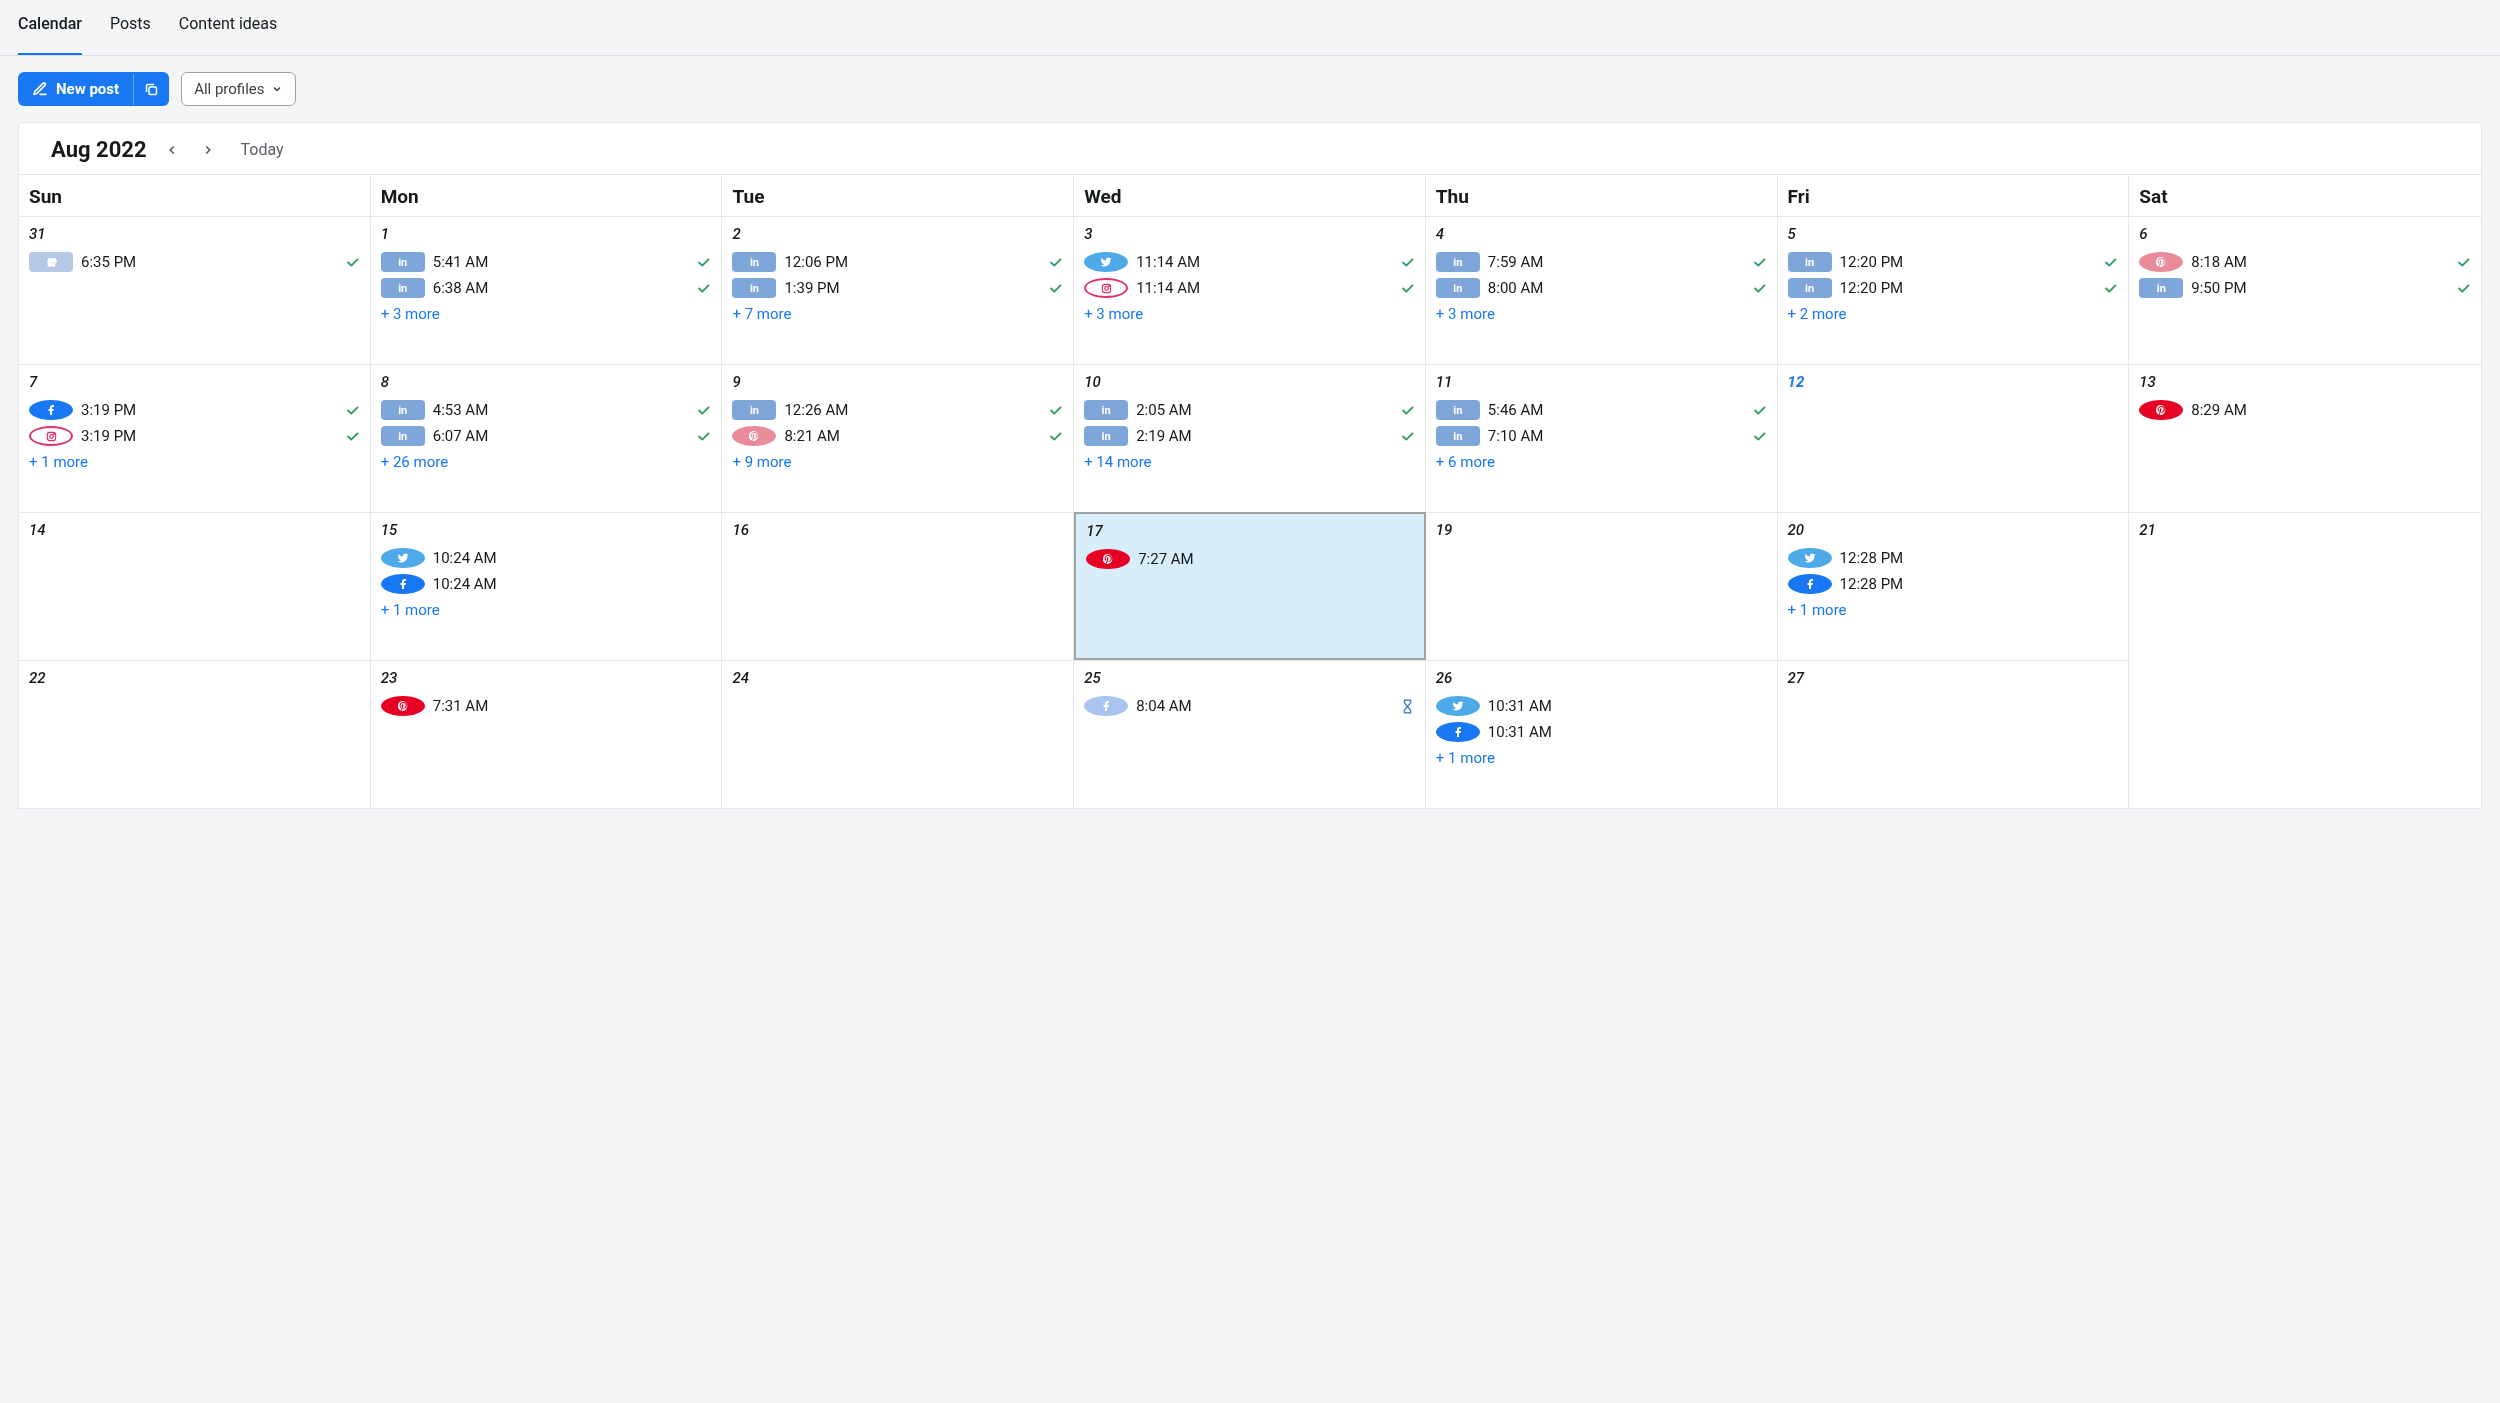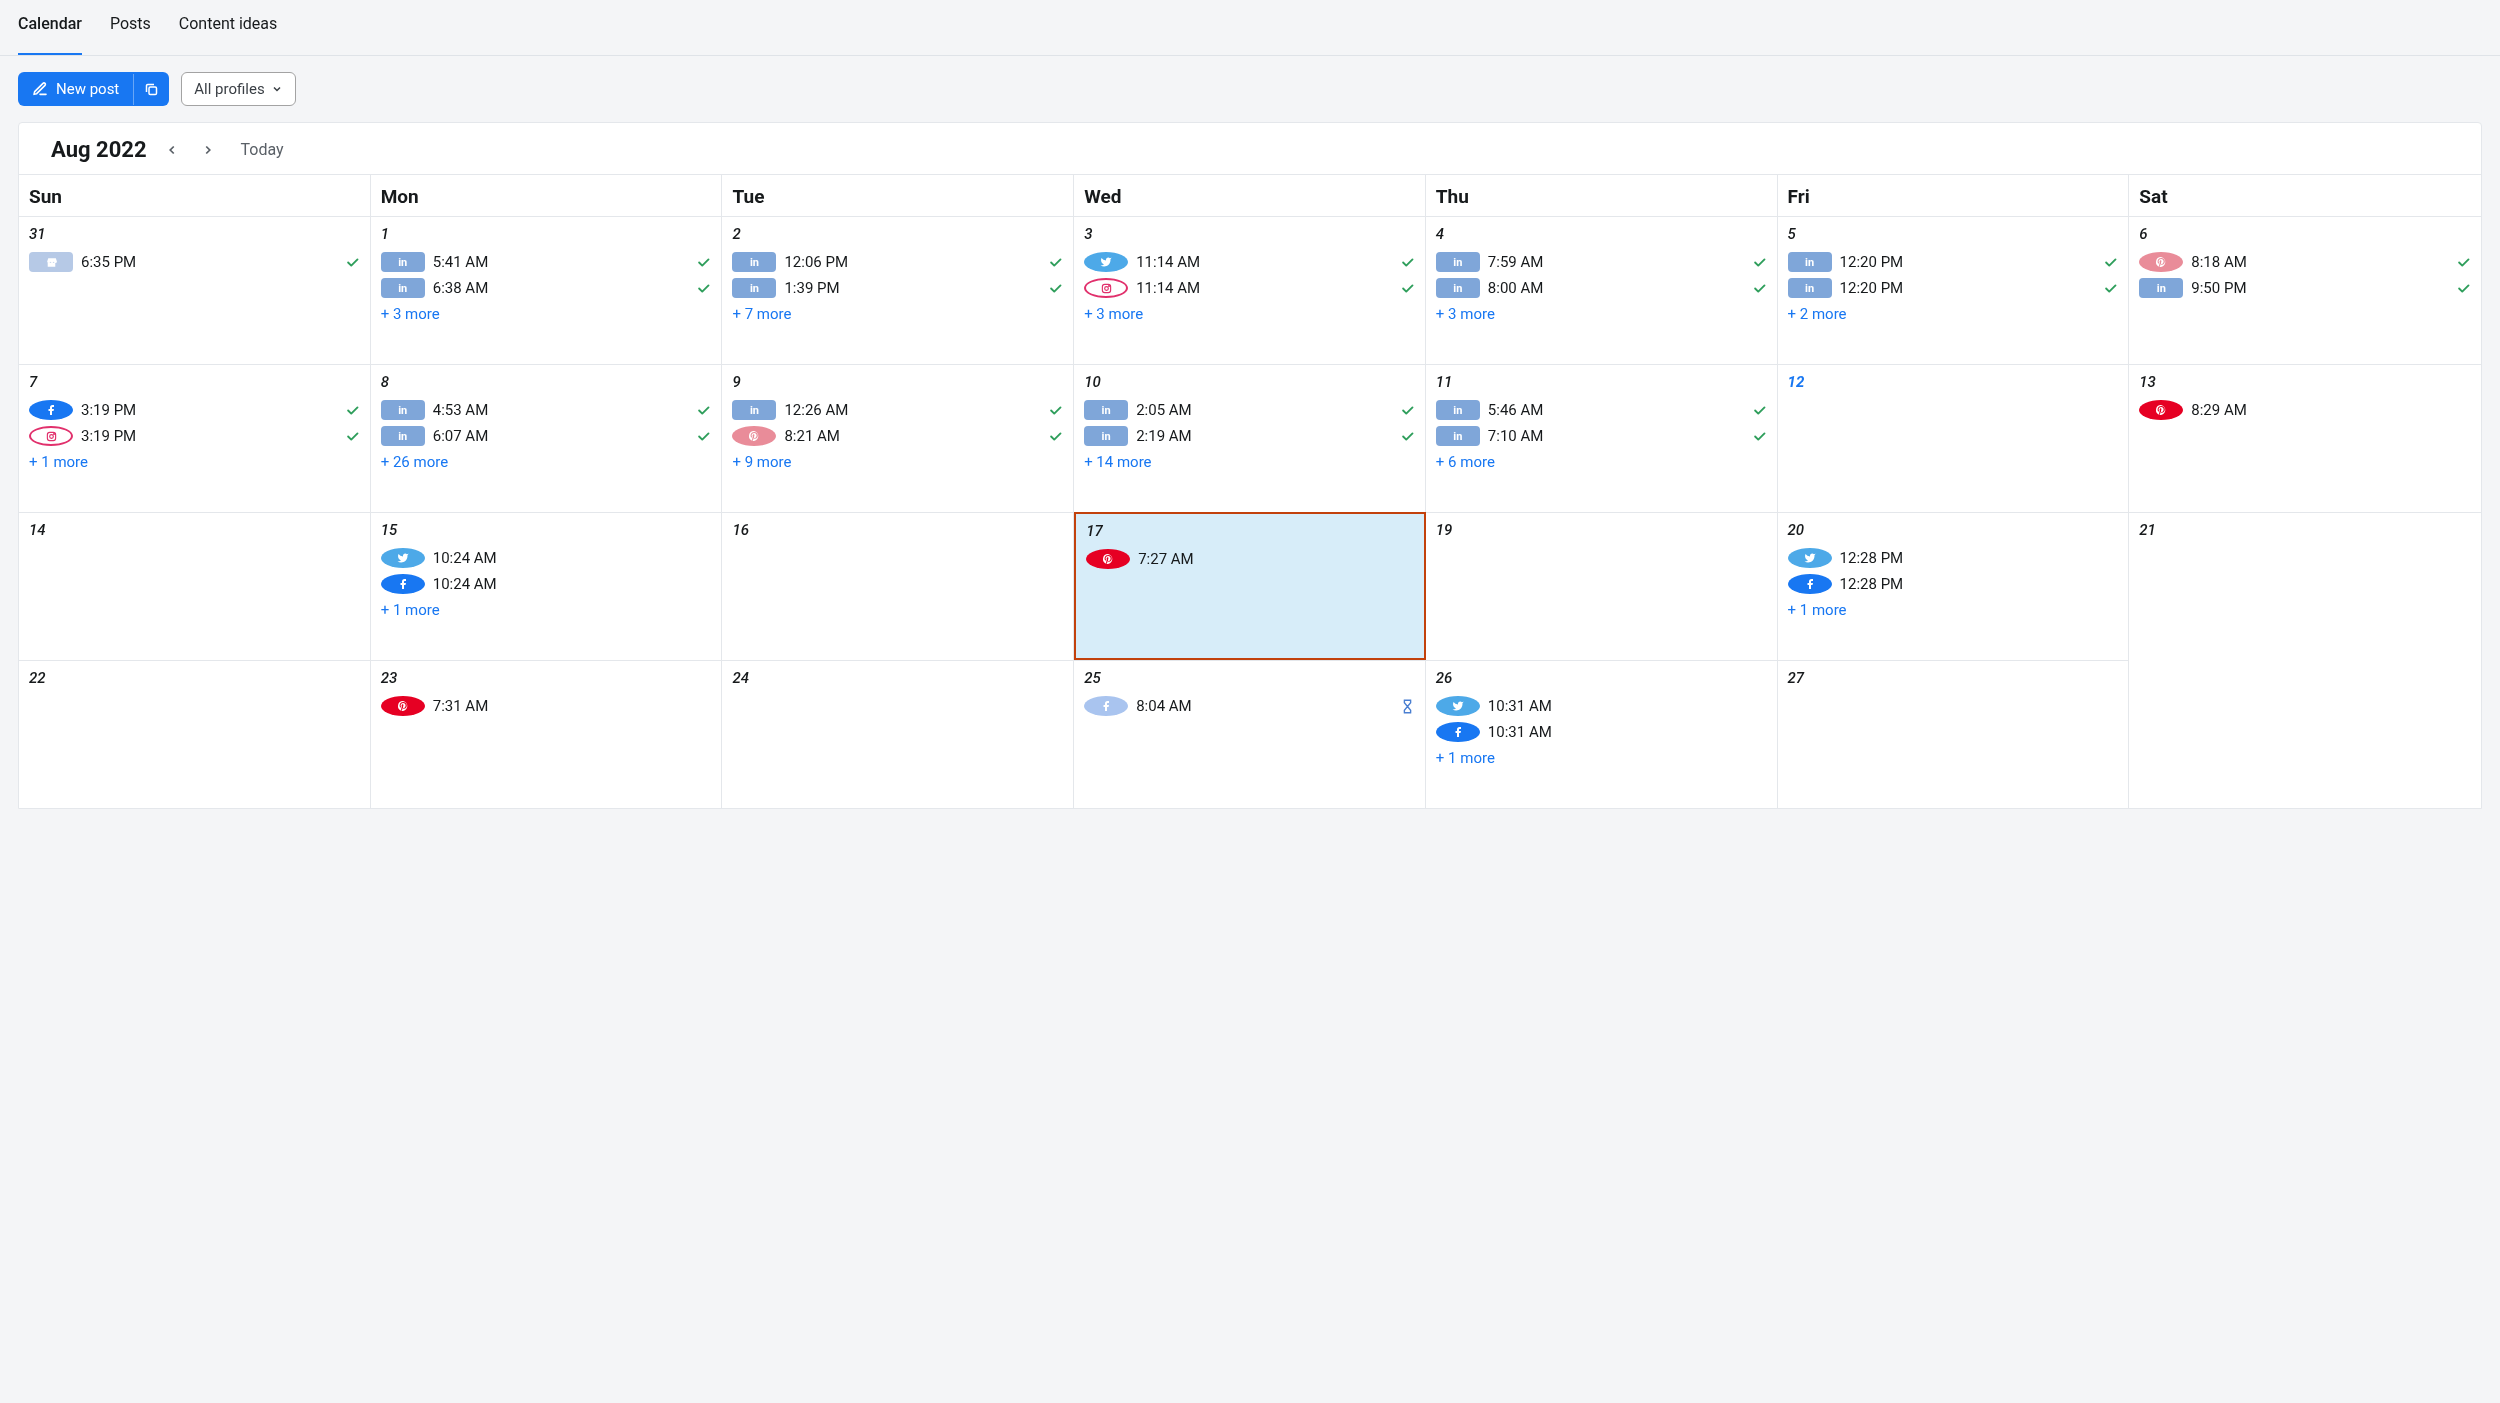--- a/index.html
+++ b/index.html
@@ -2,35 +2,35 @@
 <html><head>
 <meta charset="utf-8">
 <style>
 * { box-sizing: border-box; margin: 0; padding: 0; }
 body { font-family: -apple-system, BlinkMacSystemFont, "Segoe UI", Roboto, sans-serif; background: #f4f5f7; color: #171a1c; }
 .topbar { display: flex; gap: 28px; padding: 14px 18px 0; border-bottom: 1px solid #dfe3e8; }
 .tab { font-size: 16px; padding-bottom: 20px; cursor: pointer; color: #171a1c; border-bottom: 2px solid transparent; }
 .tab.active { border-bottom: 2px solid #1877f2; font-weight: 500; }
 .toolbar { display: flex; gap: 12px; padding: 16px 18px; align-items: center; }
 .new-post { display: flex; align-items: center; background: #1877f2; border-radius: 6px; overflow: hidden; }
-.new-post-main { display: flex; align-items: center; gap: 8px; padding: 8px 14px; color: #fff; font-weight: 400; font-size: 15px; cursor: pointer; }
+.new-post-main { display: flex; align-items: center; gap: 8px; padding: 8px 14px; color: #fff; font-weight: 700; font-size: 15px; cursor: pointer; }
 .new-post-split { padding: 8px 10px; border-left: 1px solid rgba(255,255,255,.35); cursor: pointer; }
 .profiles { display: flex; align-items: center; gap: 6px; background: #fff; border: 1px solid #a3a3a3; border-radius: 6px; padding: 7px 12px; font-size: 15px; color: #3a3f45; cursor: pointer; }
 .cal { background: #fff; margin: 0 18px; border: 1px solid #e4e7eb; border-radius: 4px 4px 0 0; }
 .cal-head { display: flex; align-items: center; gap: 14px; padding: 14px 12px 12px; }
 .month { font-size: 22px; font-weight: 700; margin-left: 20px; }
 .navbtn { width: 22px; height: 22px; display: flex; align-items: center; justify-content: center; cursor: pointer; color: #5a6067; }
 .today-btn { color: #5a6067; font-size: 16px; cursor: pointer; margin-left: 8px; }
 .dow { display: grid; grid-template-columns: repeat(7,1fr); border-top: 1px solid #e4e7eb; }
 .dow-cell { padding: 10px 10px 8px; font-weight: 700; font-size: 19px; border-right: 1px solid #e4e7eb; }
 .dow-cell:last-child { border-right: none; }
 .grid { display: grid; grid-template-columns: repeat(7,1fr); }
 .day { border-top: 1px solid #e4e7eb; border-right: 1px solid #e4e7eb; padding: 8px 10px 10px; min-height: 148px; position: relative; }
 .day:nth-child(7n) { border-right: none; }
-.day.today { background: #d7edf9; border: 2px solid #c2410c; }
+.day.today { background: #d7edf9; border: 2px solid #a3a3a3; }
 .daynum { font-size: 15px; color: #171a1c; margin-bottom: 6px; font-weight: 500; font-style: italic; }
 .daynum.accent { color: #1877f2; font-weight: 700; }
 .post { display: flex; align-items: center; gap: 8px; font-size: 15px; padding: 3px 0; cursor: pointer; }
 .post .time { flex: 1; }
 .more { color: #1877f2; font-size: 15px; padding-top: 4px; cursor: pointer; }
 .ico { width: 44px; height: 20px; border-radius: 4px; display: flex; align-items: center; justify-content: center; font-size: 11px; font-weight: 700; color: #fff; flex-shrink: 0; }
 .ico.round { border-radius: 50%; }
 .ico-linkedin { background: #7fa6d9; }
 .ico-twitter { background: #4da9e8; }
 .ico-facebook { background: #1877f2; }

